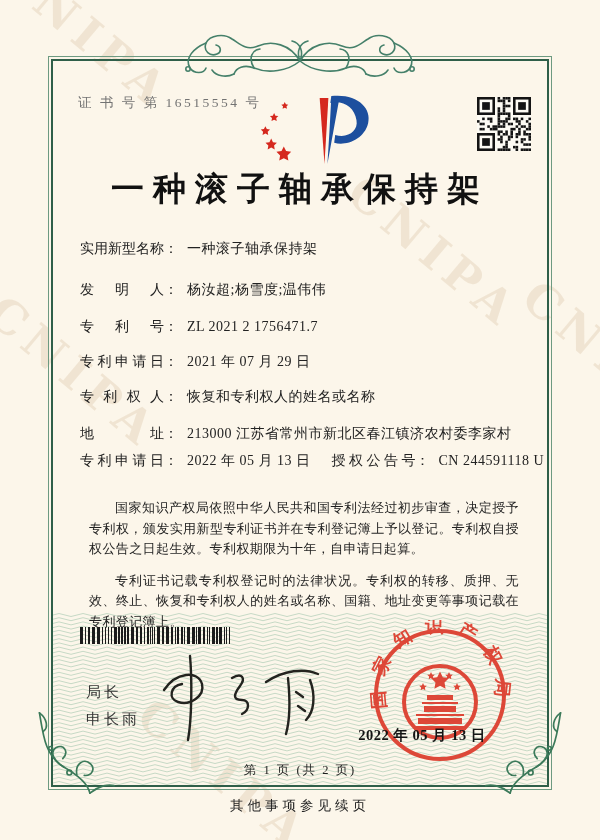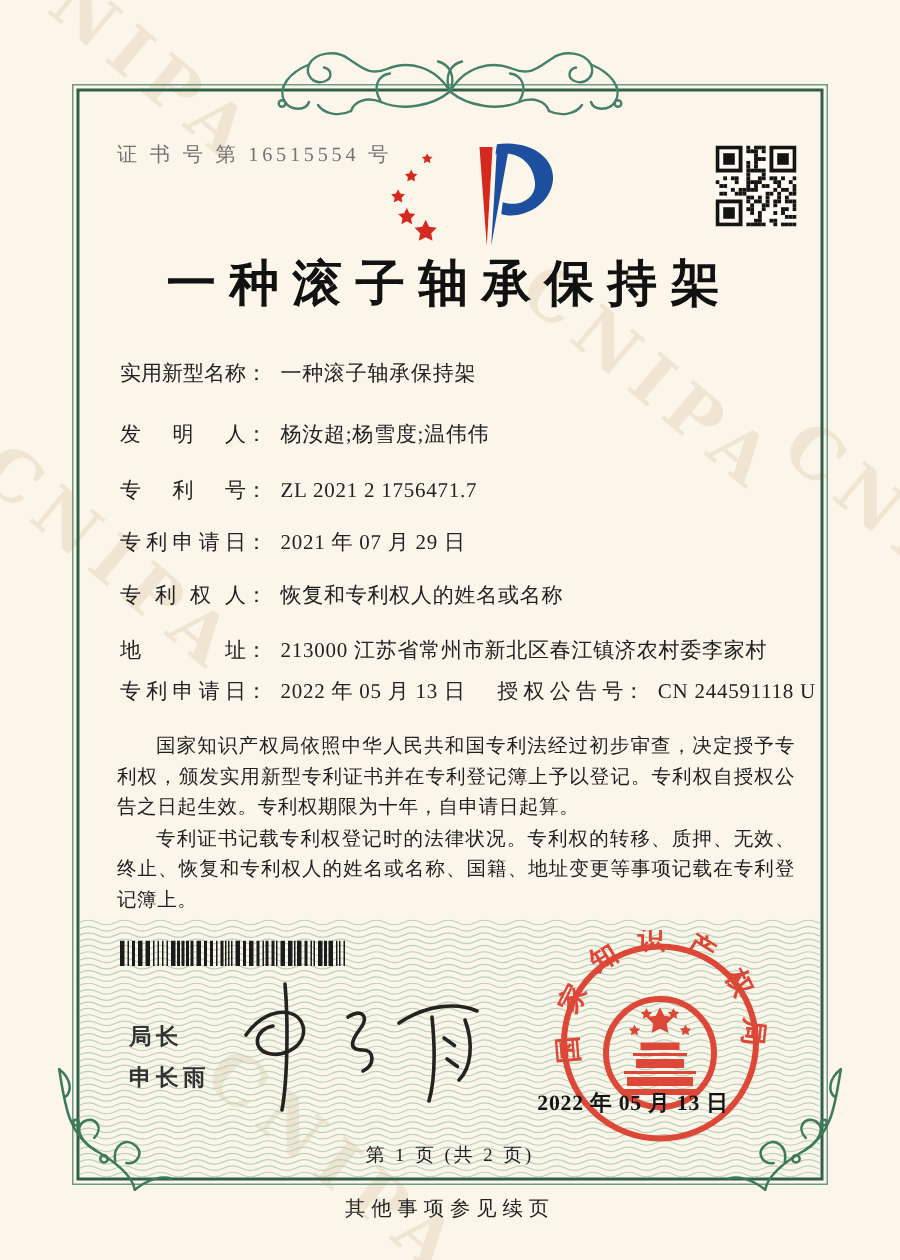--- a/index.html
+++ b/index.html
@@ -22,24 +22,24 @@
          letter-spacing:9px;z-index:3;color:#111}
   .fields{position:absolute;left:80px;top:0;right:54px;z-index:3;font-size:14px;color:#222}
   .frow{position:absolute;left:0;right:0;white-space:nowrap}
   .r1{top:240px}.r2{top:281px}.r3{top:318px}.r4{top:353px}.r5{top:388px}.r6{top:425px}.r7{top:452px}
   .flabel{display:inline-block;width:84px;text-align:justify;text-align-last:justify}
   .colon{display:inline-block;margin-right:9px}
   .fval{letter-spacing:.5px}
   .g1{display:inline-block;width:248px}
   .paras{position:absolute;left:78px;width:452px;top:487px;z-index:3;font-size:13px;line-height:20.5px;
          text-align:justify;color:#1f1f1f}
-  .paras p{margin:0;text-indent:2em;letter-spacing:.4px}
+  .paras p{margin:11px;text-indent:2em;letter-spacing:.4px}
   .barcode{position:absolute;left:80px;top:627px;z-index:3}
   .sigblock{position:absolute;left:86px;top:678px;z-index:3;font-family:"Liberation Sans","DejaVu Sans",sans-serif;
-            font-weight:700;font-size:15px;letter-spacing:3px;color:#333;line-height:27px}
+            font-weight:400;font-size:15px;letter-spacing:3px;color:#333;line-height:27px}
   .sigblock div{margin:0}
   .sigscript{position:absolute;left:146px;top:648px;z-index:3}
   .seal{position:absolute;left:365px;top:620px;z-index:4;opacity:.92}
   .sealdate{position:absolute;left:352px;top:726px;width:140px;text-align:center;font-size:14.5px;
             letter-spacing:.5px;z-index:5;color:#141414;font-weight:600}
   .pagenum{position:absolute;left:0;right:0;top:762px;text-align:center;font-size:12.5px;letter-spacing:2px;z-index:3}
   .note{position:absolute;left:0;right:0;top:797px;text-align:center;font-size:13.5px;letter-spacing:4px;
         z-index:3;color:#222}
 </style>
 </head>

